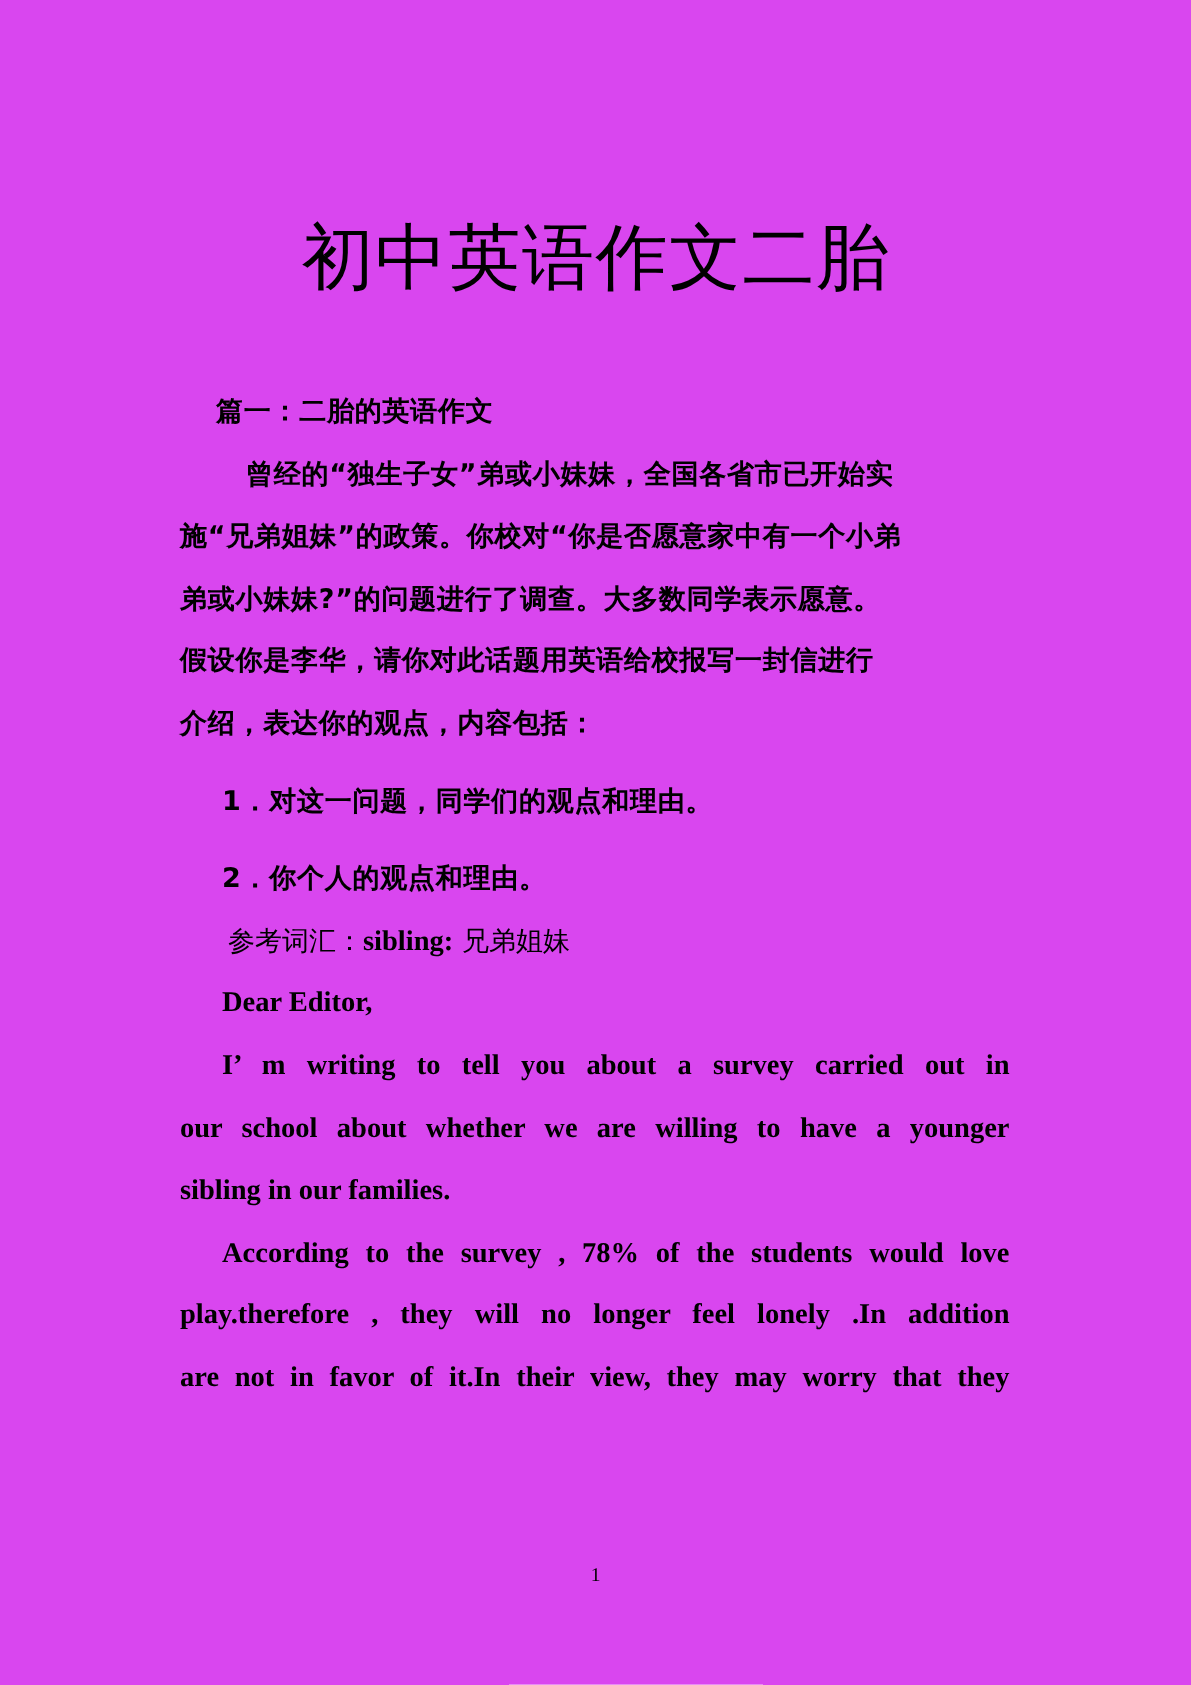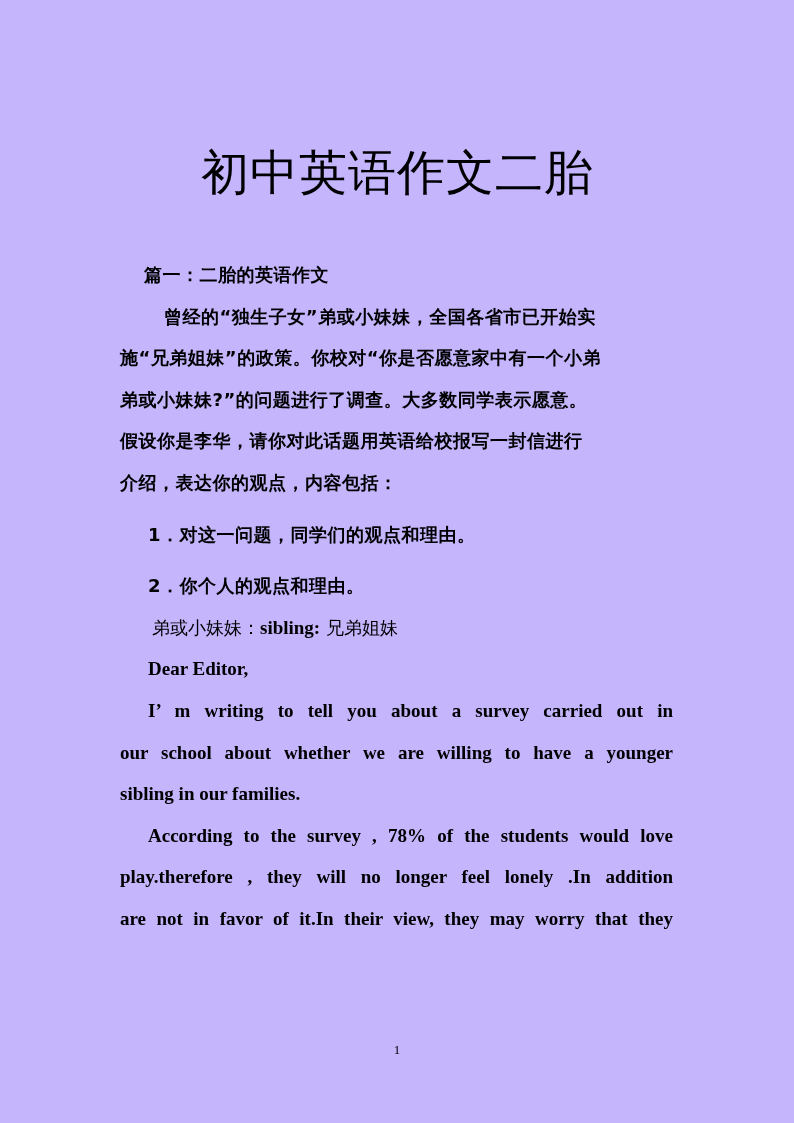--- a/index.html
+++ b/index.html
@@ -13,21 +13,21 @@
       position: relative;
       overflow: hidden;
       font-family: "DejaVu Serif", "Liberation Serif", serif;
       color: #000000;
     }
     .page {
       position: absolute;
       left: 0; top: 0;
       width: 794px;
       height: 1123px;
-      background: #c4b5fd;
+      background: #d946ef;
     }
     .title {
       position: absolute;
       left: 0;
       top: 140px;
       width: 794px;
       text-align: center;
       font-family: "DejaVu Serif", "Liberation Serif", serif;
       font-size: 48px;
       line-height: 64px;
@@ -97,21 +97,21 @@
     <div class="line cn indent2">曾经的“独生子女”弟或小妹妹，全国各省市已开始实</div>
     <div class="line cn">施“兄弟姐妹”的政策。你校对“你是否愿意家中有一个小弟</div>
     <div class="line cn">弟或小妹妹?”的问题进行了调查。大多数同学表示愿意。</div>
     <div class="line cn">假设你是李华，请你对此话题用英语给校报写一封信进行</div>
     <div class="line cn">介绍，表达你的观点，内容包括：</div>
 
     <div class="line cn indent-num">1．对这一问题，同学们的观点和理由。</div>
     <div class="line cn indent-num">2．你个人的观点和理由。</div>
 
     <div class="line indent-ref">
-      <span class="cn-light">弟或小妹妹：</span><span class="en">sibling:</span><span class="cn-light"> 兄弟姐妹</span>
+      <span class="cn-light">参考词汇：</span><span class="en">sibling:</span><span class="cn-light"> 兄弟姐妹</span>
     </div>
 
     <div class="line en indent-en">Dear Editor,</div>
 
     <div class="line en justify indent-en">I’ m writing  to tell you about a survey carried out in</div>
     <div class="line en justify">our school about whether we are willing  to have a younger</div>
     <div class="line en">sibling  in our families.</div>
 
     <div class="line en justify indent-en">According to the survey , 78% of the students would love</div>
     <div class="line en justify">play.therefore  , they will no longer feel lonely .In addition</div>

